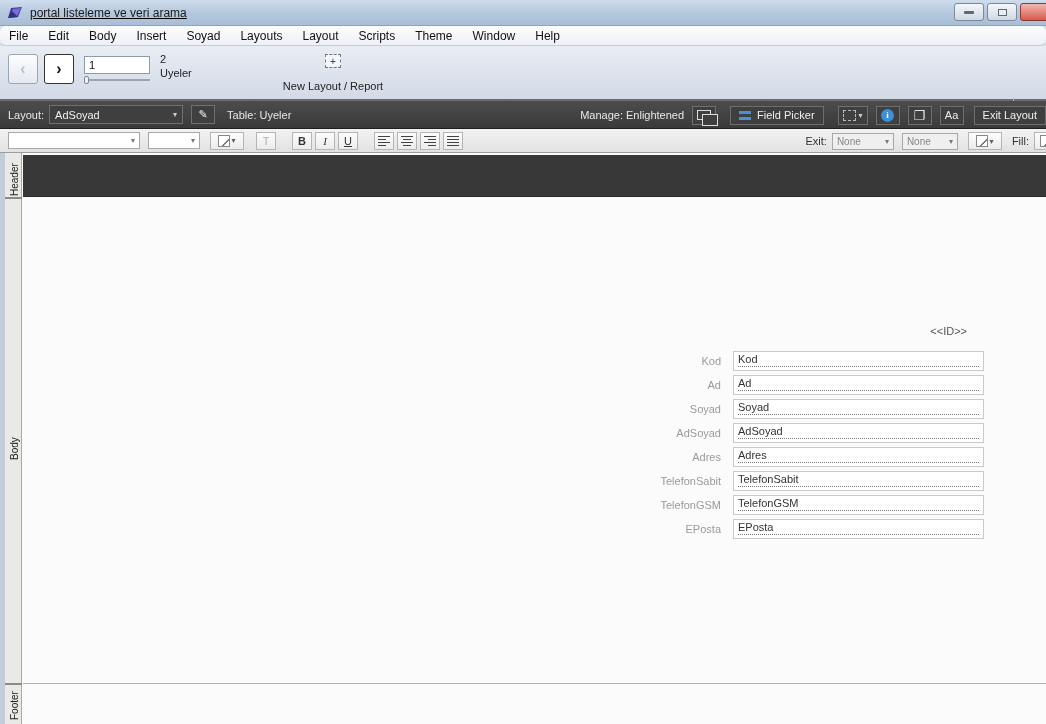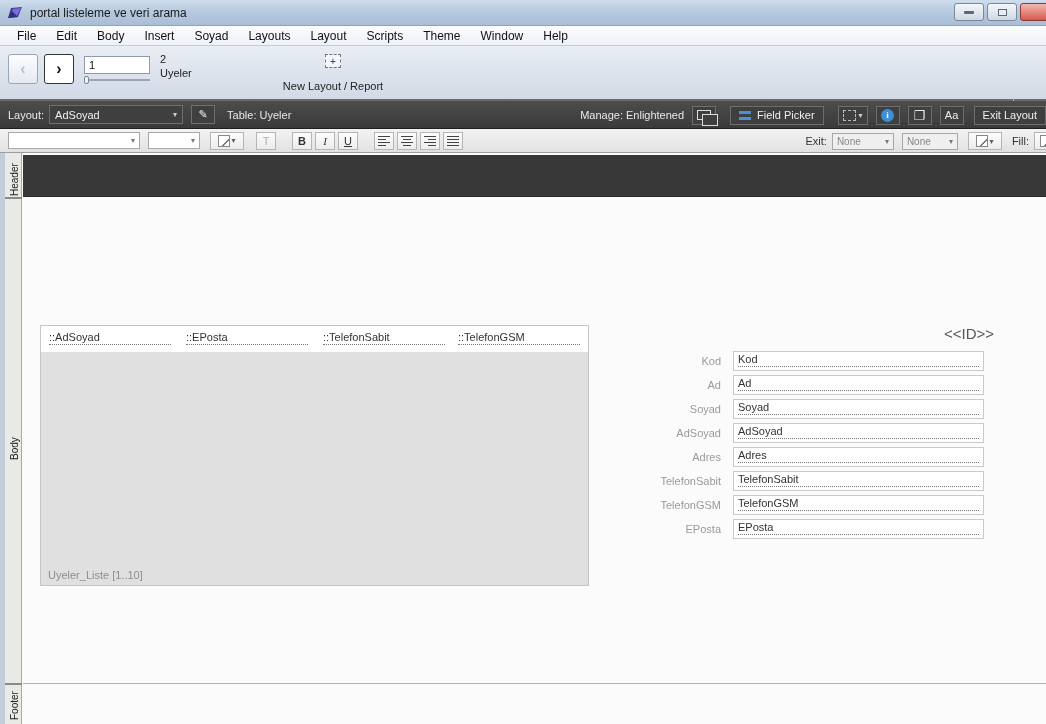--- a/index.html
+++ b/index.html
@@ -3,35 +3,35 @@
 <meta charset="utf-8">
 <style>
   * { margin:0; padding:0; box-sizing:border-box; }
   html,body { width:1046px; height:724px; }
   body { font-family:"Liberation Sans", sans-serif; overflow:hidden; background:#d7dfe9; }
   #app { position:relative; width:1046px; height:724px; overflow:hidden; }
 
   
   .titlebar { position:absolute; left:0; top:0; width:1046px; height:26px;
     background:linear-gradient(#cfdded,#b5c8de 50%,#a9bed7);
-    display:flex; align-items:center; padding-left:6px; border-bottom:1px solid #8ea4bd; }
+    display:flex; align-items:center; padding-left:6px; border-bottom:1px solid #8ea4bd;text-decoration:underline; }
   .fm-icon { width:18px; height:16px; margin-right:6px; }
   .title-text { font-size:12px; color:#1a1a1a; }
   .win-controls { position:absolute; right:-8px; top:3px; display:flex; gap:3px; }
   .win-btn { width:30px; height:18px; border:1px solid #7a8a9c; border-radius:3px;
     background:linear-gradient(#f4f7fa,#cfd9e4); display:flex; align-items:center; justify-content:center;
     font-size:9px; color:#333; }
   .win-btn.close { background:linear-gradient(#f2b8b0,#d65a4e); border-color:#8c3a32; width:34px; }
   .glyph-min { width:10px; height:3px; background:#5a6a7a; border-radius:1px; }
   .glyph-max { width:9px; height:7px; border:1px solid #5a6a7a; background:#e8eef4; }
 
   
   .menubar { position:absolute; left:0; top:26px; width:1046px; height:20px;
     background:linear-gradient(#fbfcfd,#eef1f5); border-bottom:1px solid #c4cdd8;
-    display:flex; align-items:center; padding-left:8px; gap:2px; }
+    display:flex; align-items:center; gap:2px;border-radius:6px; }
   .menu-item { font-size:12px; color:#111; padding:2px 9px; }
 
   
   .toolbar { position:absolute; left:0; top:46px; width:1046px; height:55px;
     background:linear-gradient(#e9edf4,#d2dae6); border-bottom:2px solid #6b6b6b; }
   .nav-group { position:absolute; left:8px; top:8px; display:flex; gap:6px; }
   .nav-btn { width:30px; height:30px; border:1px solid #9aa7b8; border-radius:3px;
     background:linear-gradient(#fdfdfe,#e4e9f0); display:flex; align-items:center; justify-content:center;
     font-size:16px; font-weight:bold; color:#b9c2cd; }
   .nav-btn.fwd { color:#111; border-color:#333; background:#fff; }
@@ -134,21 +134,21 @@
   
   .portal { position:absolute; left:40px; top:172px; width:549px; height:261px;
     background:#e0e0e0; border:1px solid #c6c6c6; }
   .portal-row1 { position:absolute; left:0; top:0; width:547px; height:26px; background:#fff; }
   .pfield { position:absolute; top:4px; height:17px; width:122px; }
   .pfield .ftext, .field-box .ftext { position:absolute; left:0; right:0; bottom:2px;
     border-bottom:1px dotted #777; font-size:11px; color:#333; line-height:13px; white-space:nowrap; overflow:hidden; }
   .portal-caption { position:absolute; left:7px; bottom:4px; font-size:11px; color:#8e8e8e; }
 
   
-  .merge-field { position:absolute; top:172px; left:944px; width:85px; font-size:15px; color:#555; }
+  .merge-field { position:absolute; top:172px; left:882px; width:85px; text-align:right; font-size:11px; color:#555; }
   .frow-label { position:absolute; width:120px; text-align:right; right:325px; font-size:11px; color:#9a9a9a; line-height:20px; }
   .field-box { position:absolute; left:733px; width:251px; height:20px; background:#fff; border:1px solid #c9c9c9; }
   .field-box .ftext { left:4px; right:4px; bottom:3px; }
 </style>
 </head>
 <body>
 
 <div id="app">
 
   <div class="titlebar">
@@ -416,37 +416,20 @@
 
     <div class="header-part"></div>
     <div class="part-sep" style="top:44px"></div>
     <div class="part-sep" style="top:530px"></div>
     <div class="footer-line"></div>
 
     <span class="vlabel" style="top:43px">Header</span>
     <span class="vlabel" style="top:307px">Body</span>
     <span class="vlabel" style="top:567px">Footer</span>
 
-    <div class="portal">
-      <div class="portal-row1">
-        <div class="pfield" style="left:8px">
-          <span class="ftext">::AdSoyad</span>
-        </div>
-        <div class="pfield" style="left:145px">
-          <span class="ftext">::EPosta</span>
-        </div>
-        <div class="pfield" style="left:282px">
-          <span class="ftext">::TelefonSabit</span>
-        </div>
-        <div class="pfield" style="left:417px">
-          <span class="ftext">::TelefonGSM</span>
-        </div>
-      </div>
-      <div class="portal-caption">Uyeler_Liste [1..10]</div>
-    </div>
 
     <span class="merge-field">&lt;&lt;ID&gt;&gt;</span>
 
     <span class="frow-label" style="top:198px">Kod</span>
     <div class="field-box" style="top:198px">
         <span class="ftext">Kod</span>
       </div>
 
     <span class="frow-label" style="top:222px">Ad</span>
     <div class="field-box" style="top:222px">

